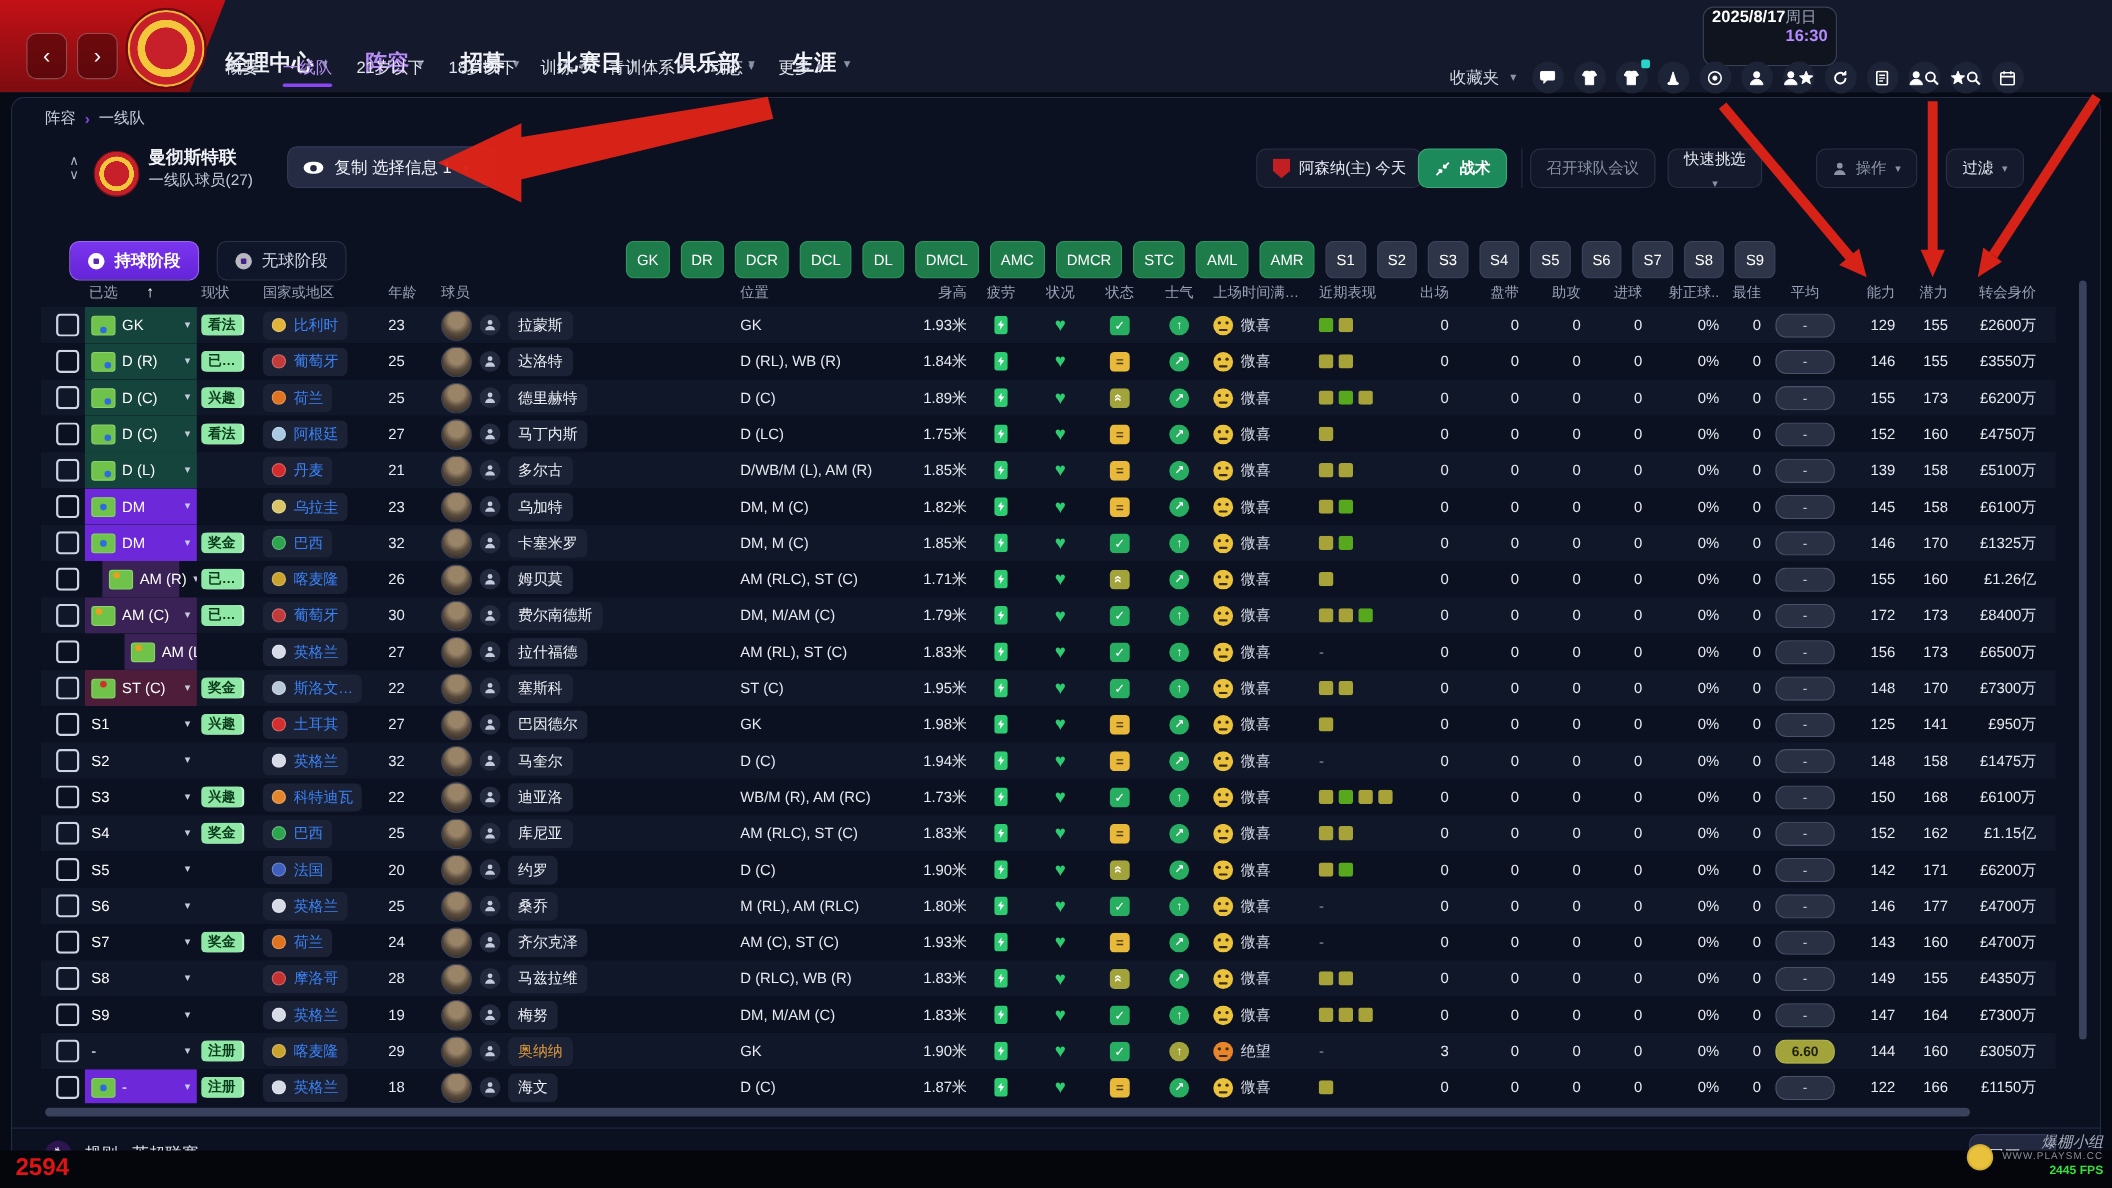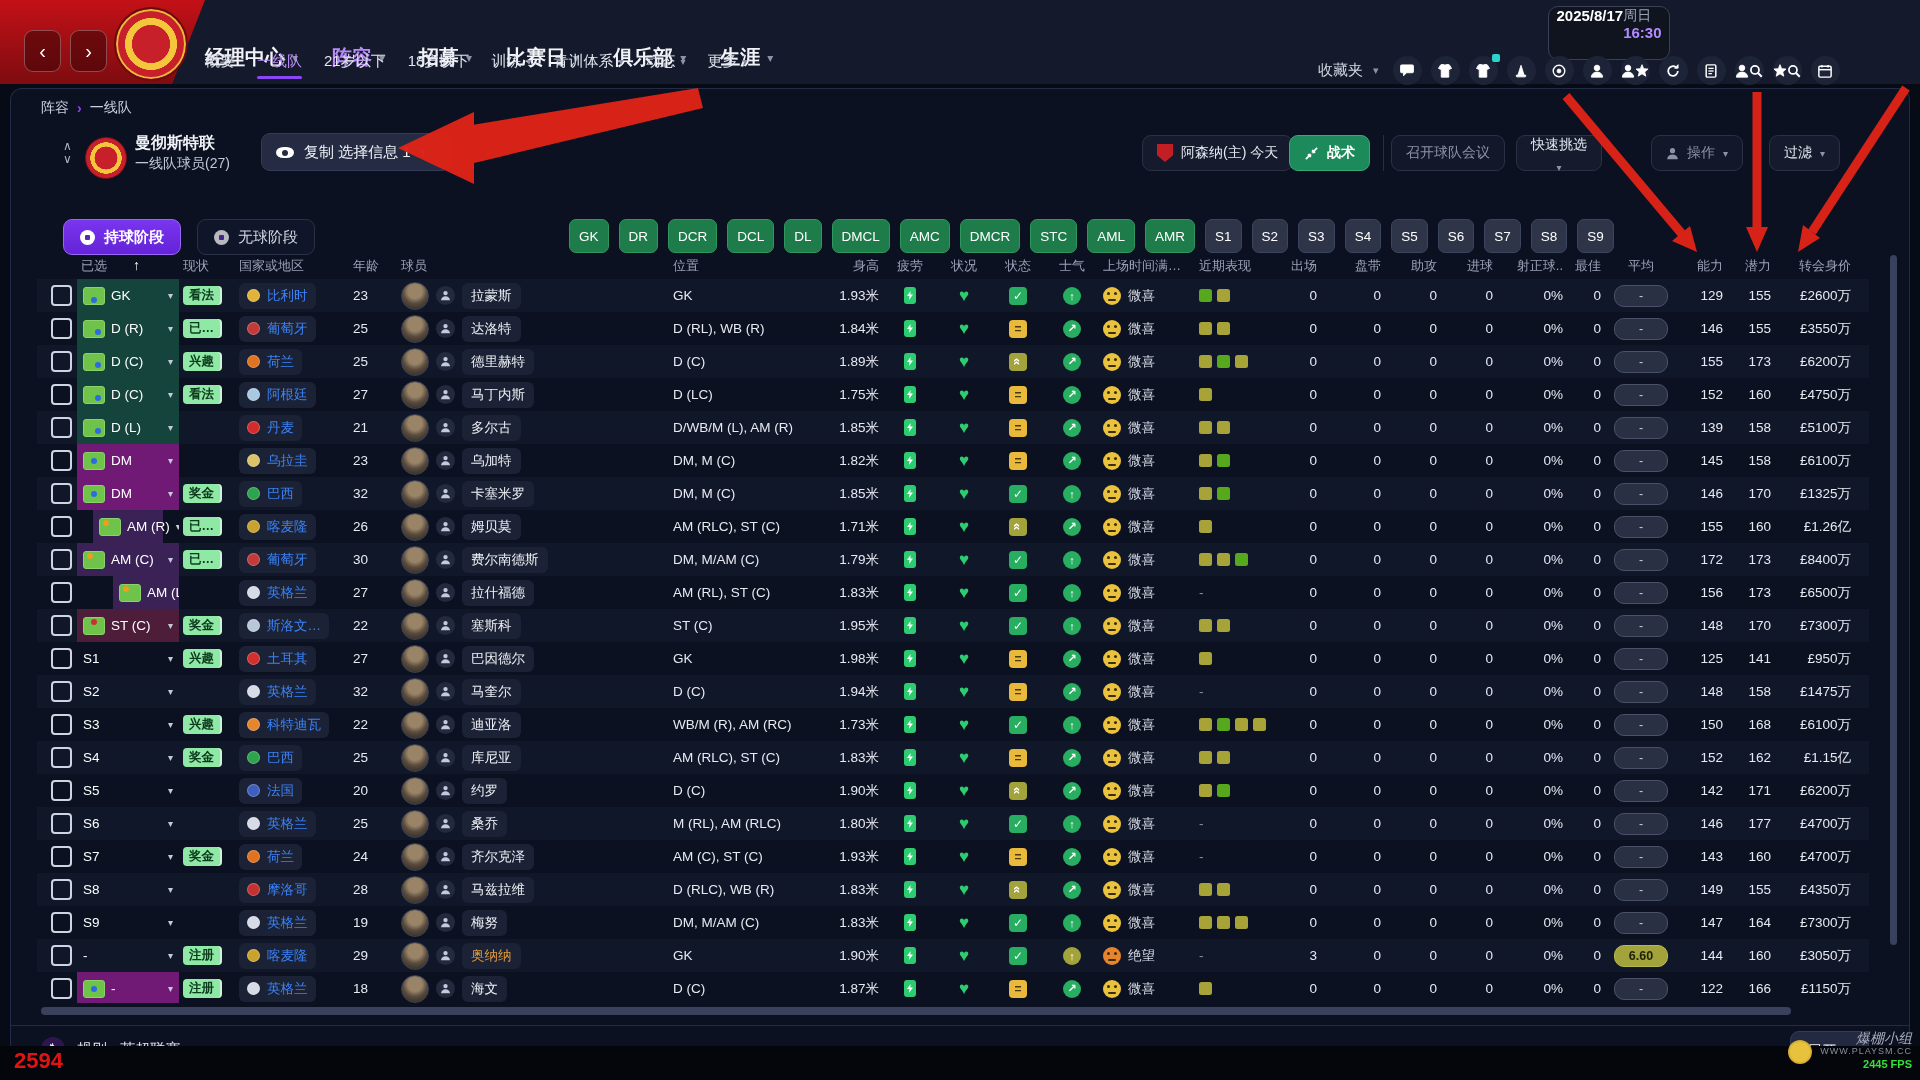--- a/index.html
+++ b/index.html
@@ -110,21 +110,21 @@
   .t-row{height:33px;font-size:13.5px;cursor:default;}
   .t-row:nth-child(odd){background:#101729;}
   .t-row:nth-child(even){background:#0b1120;}
   .cell{padding:0 4px;white-space:nowrap;overflow:hidden;display:flex;align-items:center;}
   .cell.r{justify-content:flex-end;} .cell.c{justify-content:center;}
   .ckbox{width:17px;height:17px;border:2px solid #cfd4e2;border-radius:4px;background:transparent;margin-left:10px;cursor:pointer;}
   .selbox{width:100%;height:33px;display:flex;align-items:center;gap:6px;padding:0 6px;box-sizing:border-box;cursor:pointer;}
   .selbox .pl{flex:1;font-size:13.5px;color:#fff;}
   .selbox .caret{color:#c4cadb;font-size:10px;}
   .selbox.gk,.selbox.d{background:#15443c;}
-  .selbox.dm{background:#701a75;}
+  .selbox.dm{background:#6d28d9;}
   .selbox.am{background:#3a2156;}
   .selbox.st{background:#4d1d39;}
   .selbox.plain{background:transparent;}
   .pitch{width:20px;height:16px;background:#6fc24a;border:1px solid #8ad36a;border-radius:3px;position:relative;flex:0 0 auto;}
   .pitch .dot{position:absolute;width:6px;height:6px;border-radius:50%;}
   .dot.gk{left:7px;bottom:1px;background:#2d6cdf;}
   .dot.d{left:11px;bottom:2px;background:#2d6cdf;}
   .dot.dm{left:7px;top:5px;background:#2d6cdf;}
   .dot.am{left:3px;top:1px;background:#e8a020;}
   .dot.st{left:7px;top:1px;background:#cf2f2f;}

